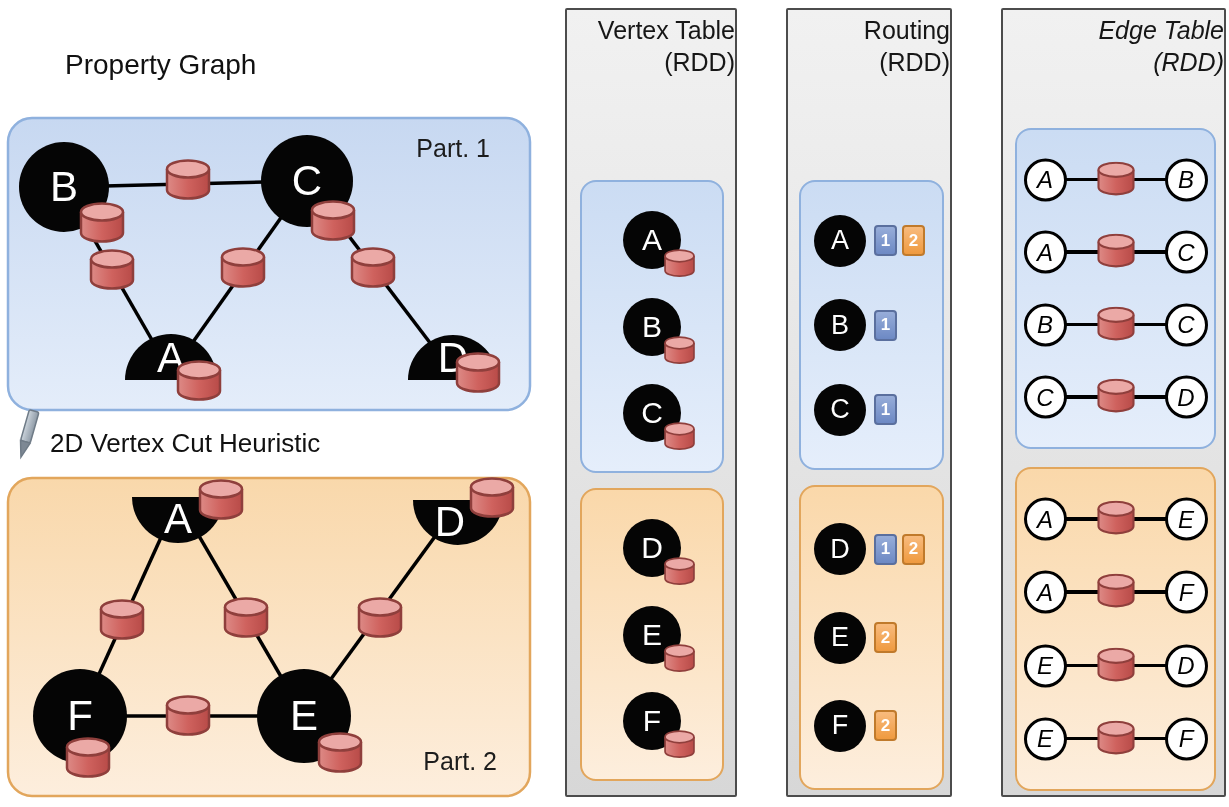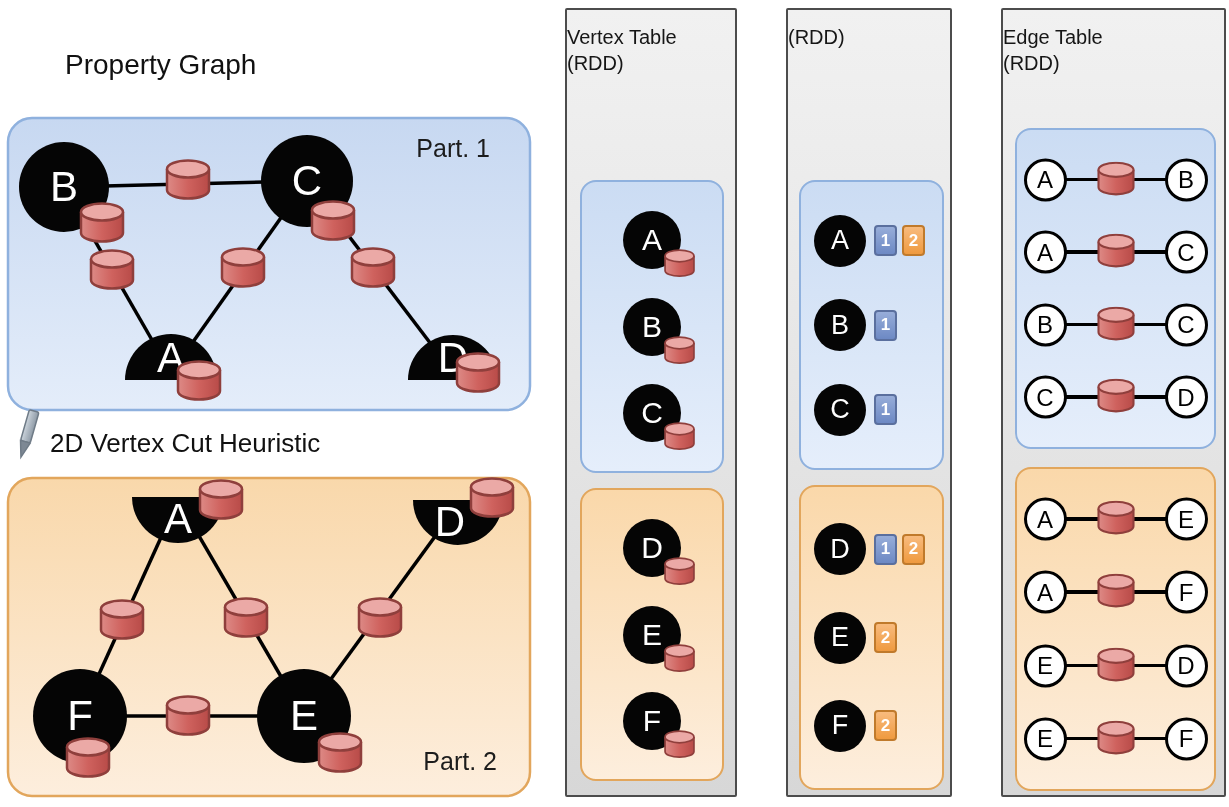--- a/index.html
+++ b/index.html
@@ -13,22 +13,22 @@
   .fig-title  { font-size: 28px; fill: #111; }
   .cut-label  { font-size: 26px; fill: #111; }
   .part-label { font-size: 25px; fill: #1c1c1c; }
   .vletter    { font-size: 42px; fill: #fff; text-anchor: middle; }
 
   
   .column { position: absolute; top: 8px; height: 789px; border: 2px solid #4c4c4c; border-radius: 2px;
             background: linear-gradient(180deg, #f1f1f1 0%, #e4e4e4 55%, #d7d7d7 100%); }
   #col-vertex  { left: 565px;  width: 172px; }
   #col-routing { left: 786px;  width: 166px; }
-  #col-edge    { left: 1001px; width: 225px; }
-  .col-header { text-align: left; font-size: 20px; line-height: 1.28; padding-top: 15px; color: #161616; }
+  #col-edge    { left: 1001px; width: 225px; font-style: italic; }
+  .col-header { text-align: right; font-size: 25px; line-height: 1.28; padding-top: 4px; color: #161616; }
 
   .sub-box { position: absolute; border-radius: 16px; display: flex; flex-direction: column;
              justify-content: space-evenly; align-items: center; }
   .sub-blue   { background: linear-gradient(180deg, #cbdcf3, #e5eefb); border: 2px solid #8fb1de; }
   .sub-orange { background: linear-gradient(180deg, #fad8aa, #fdeedd); border: 2px solid #e2a65c; }
 
   
   #vt-blue   { left: 13px; top: 170px; width: 144px; height: 293px; }
   #vt-orange { left: 13px; top: 478px; width: 144px; height: 293px; }
   .vt-entry  { position: relative; width: 58px; height: 58px; }
@@ -208,20 +208,21 @@
         <div class="vt-circle">F</div>
         <svg class="vt-cyl" viewBox="-24 -21 48 42" width="33" height="29">
             <use href="#cylg"></use>
           </svg>
       </div>
     </div>
   </div>
 
   <div class="column" id="col-routing">
     <div class="col-header">
+      <div>Routing</div>
       <div>(RDD)</div>
     </div>
     <div class="sub-box sub-blue" id="rt-blue">
       <div class="rt-row">
         <div class="rt-circle">A</div>
         <div class="rt-badges">
           <span class="badge badge-blue">1</span>
           <span class="badge badge-orange">2</span>
         </div>
       </div>

